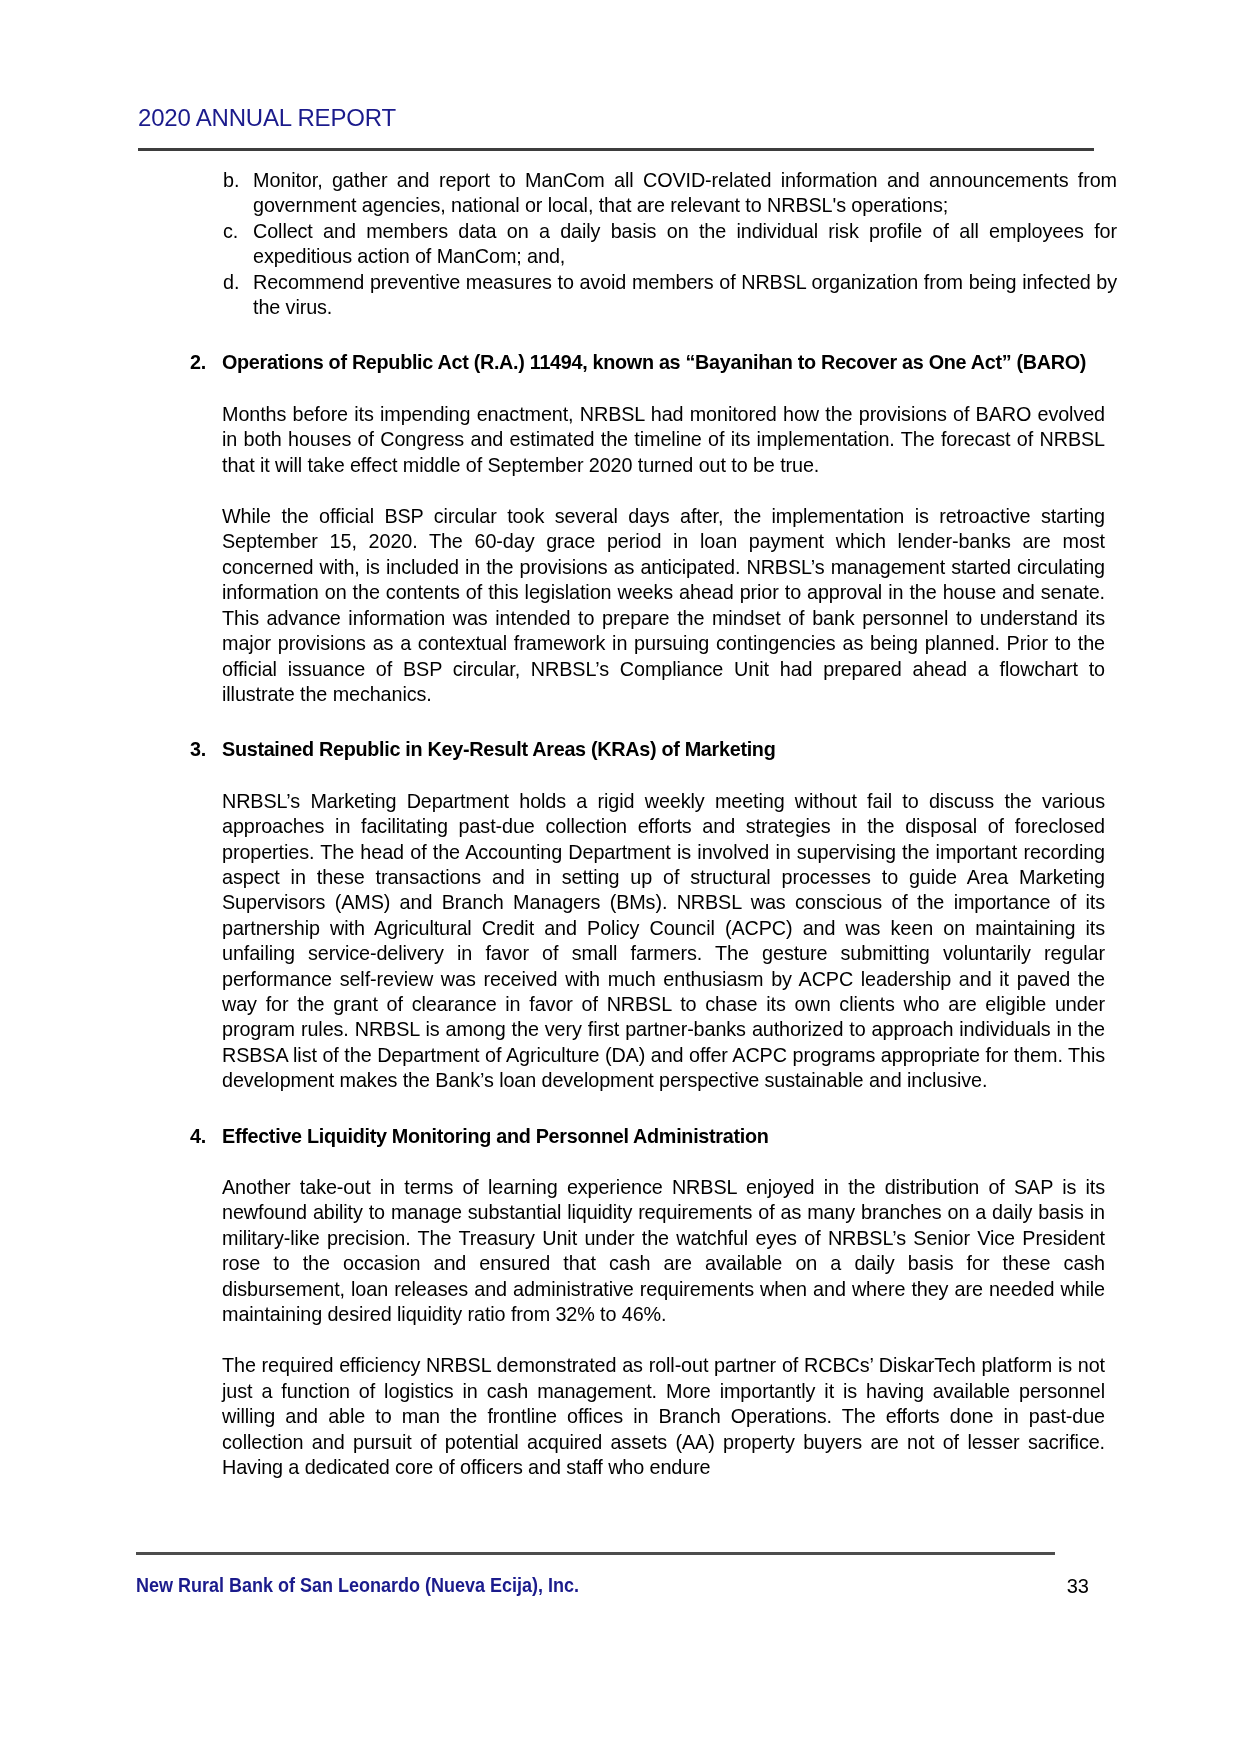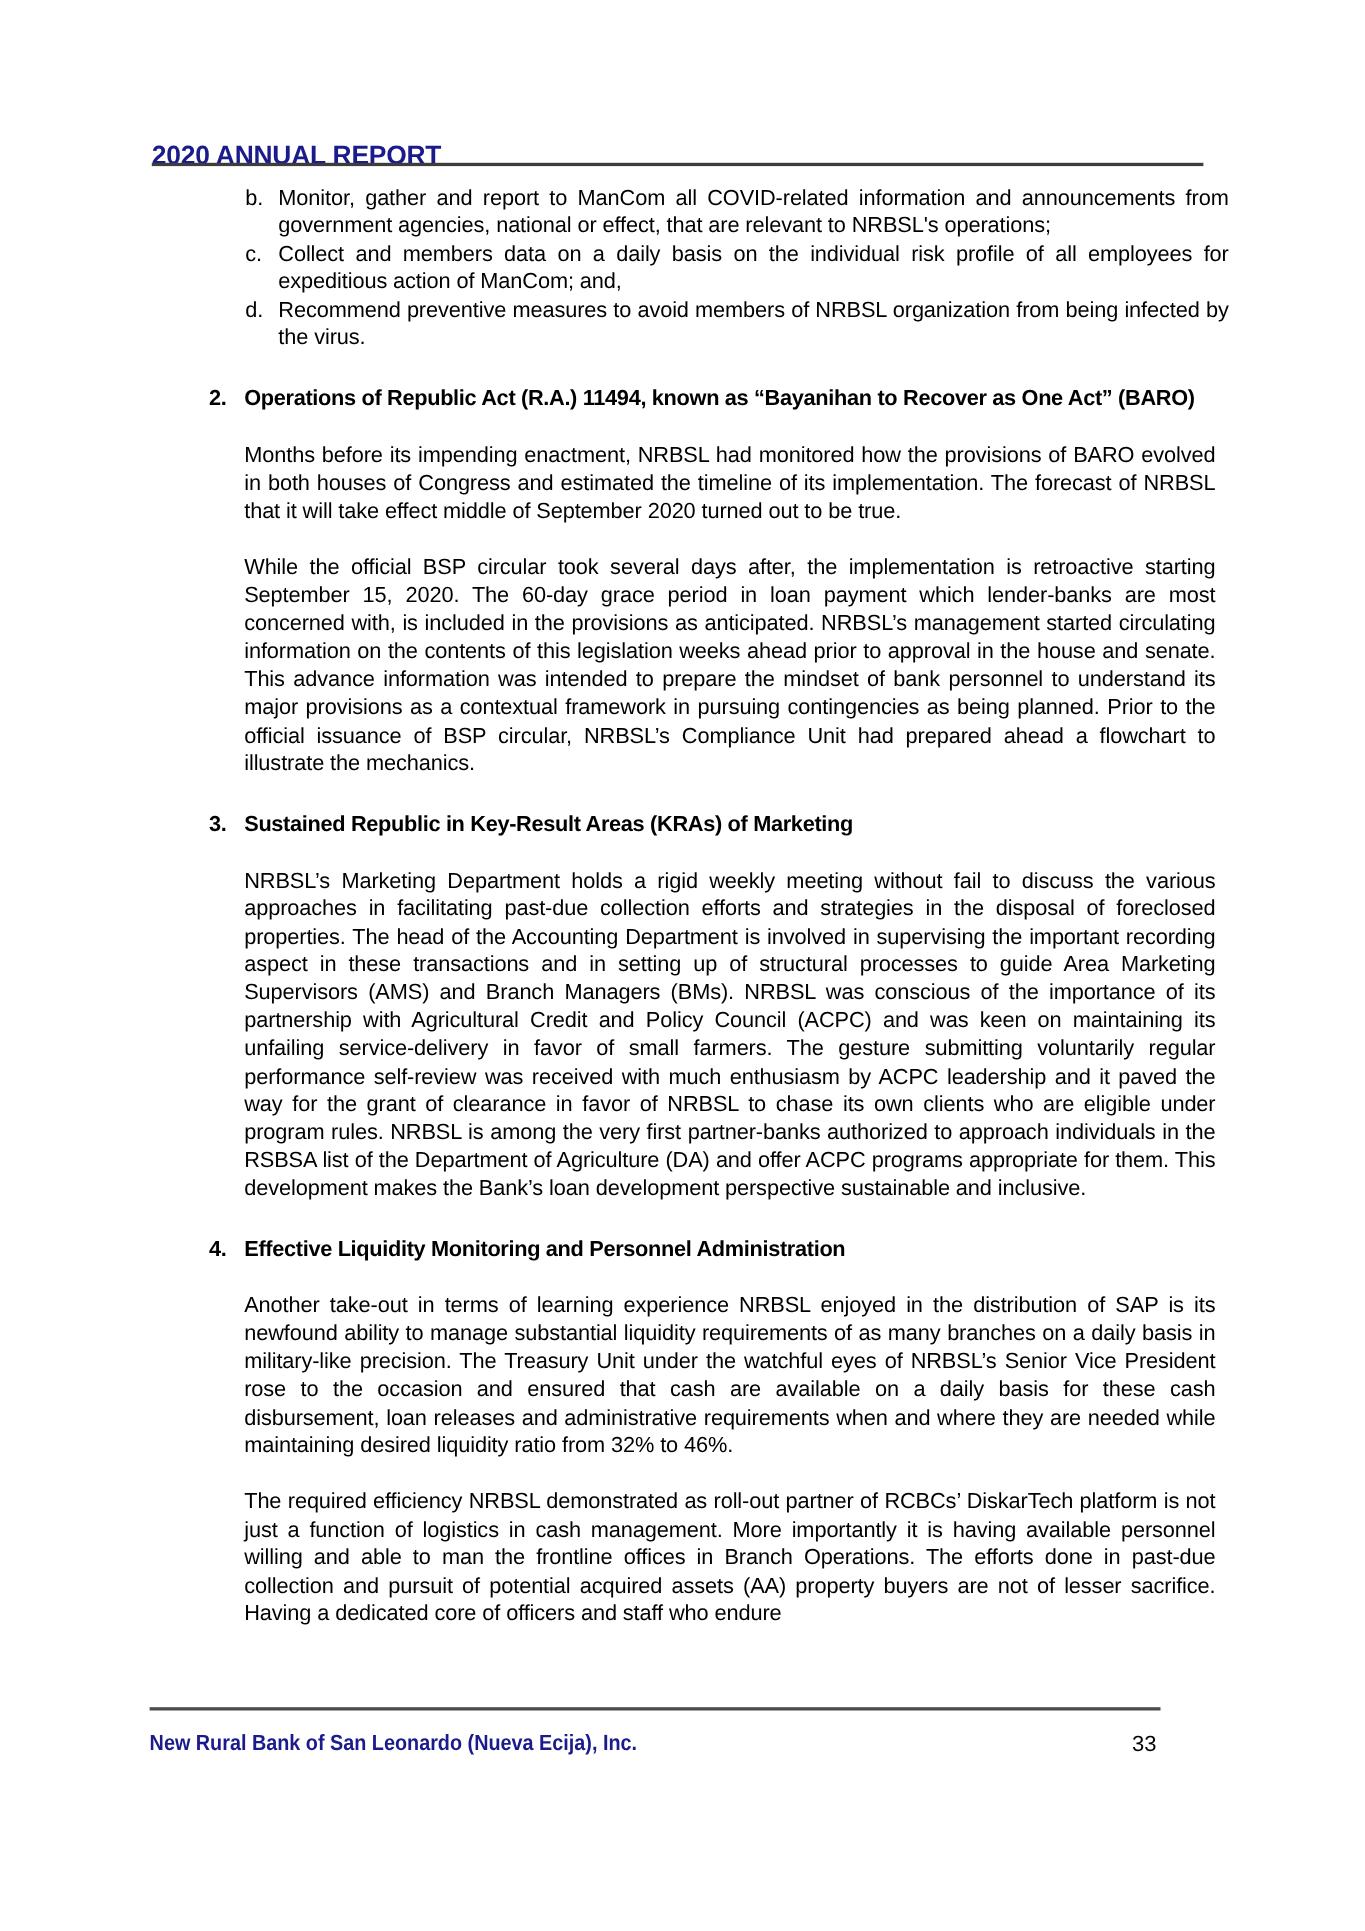--- a/index.html
+++ b/index.html
@@ -9,23 +9,23 @@
     height: 1755px;
     background: #ffffff;
     margin: 0 auto;
     font-family: "Liberation Sans", sans-serif;
     color: #000000;
     overflow: hidden;
   }
   .header-title {
     position: absolute;
     left: 138px;
-    top: 128px;
+    top: 104px;
     font-size: 24px;
-    font-weight: bold;
+    font-weight: normal;
     letter-spacing: -0.2px;
     color: #1b1b8c;
     white-space: nowrap;
   }
   .header-rule {
     position: absolute;
     left: 138px;
     top: 148px;
     width: 956px;
     height: 3px;
@@ -84,38 +84,38 @@
     color: #1b1b8c;
     transform: scaleX(0.9);
     transform-origin: left center;
     white-space: nowrap;
   }
   .page-number {
     position: absolute;
     left: 1029px;
     top: 1575px;
     width: 60px;
-    text-align: left;
+    text-align: right;
     font-size: 20px;
     color: #000000;
   }
 </style>
 </head>
 <body>
 
 <div class="page">
 
   <div class="header-title">2020 ANNUAL REPORT</div>
   <div class="header-rule"></div>
 
   <div class="content">
 
     <div class="list-item">
       <span class="list-label">b.</span>
-      <span>Monitor, gather and report to ManCom all COVID-related information and announcements from government agencies, national or effect, that are relevant to NRBSL's operations;</span>
+      <span>Monitor, gather and report to ManCom all COVID-related information and announcements from government agencies, national or local, that are relevant to NRBSL's operations;</span>
     </div>
     <div class="list-item">
       <span class="list-label">c.</span>
       <span>Collect and members data on a daily basis on the individual risk profile of all employees for expeditious action of ManCom; and,</span>
     </div>
     <div class="list-item">
       <span class="list-label">d.</span>
       <span>Recommend preventive measures to avoid members of NRBSL organization from being infected by the virus.</span>
     </div>
 

